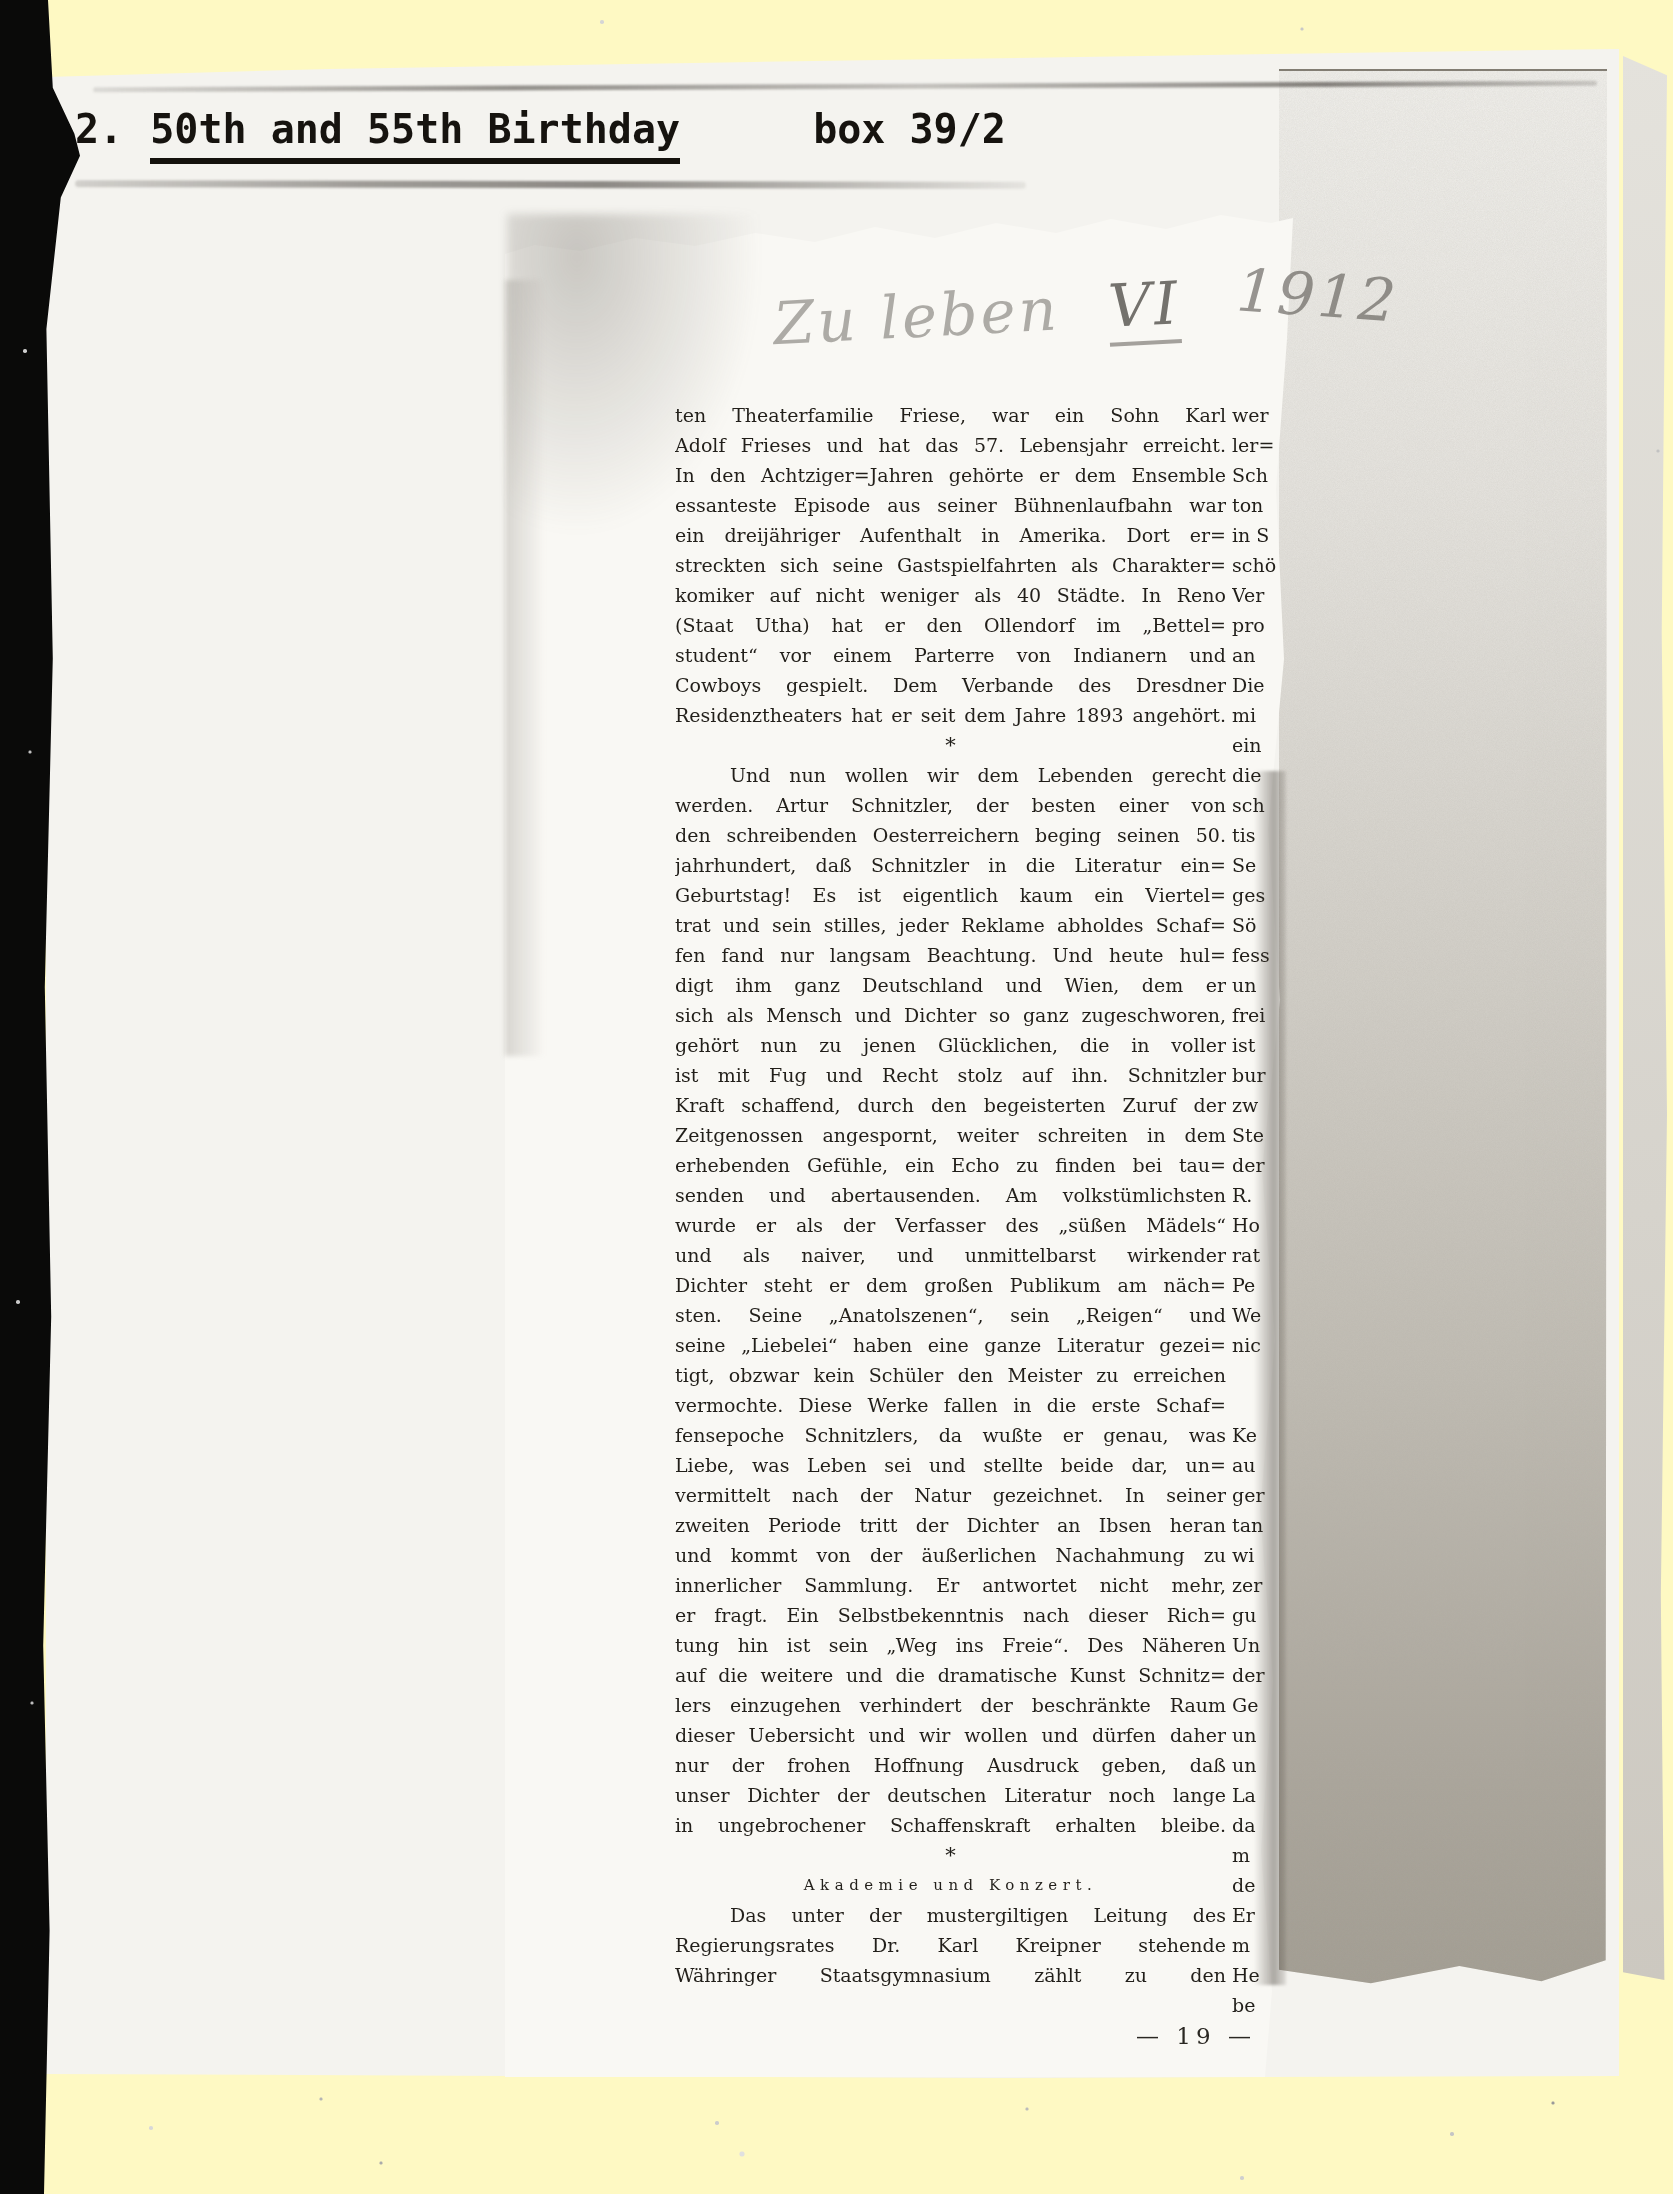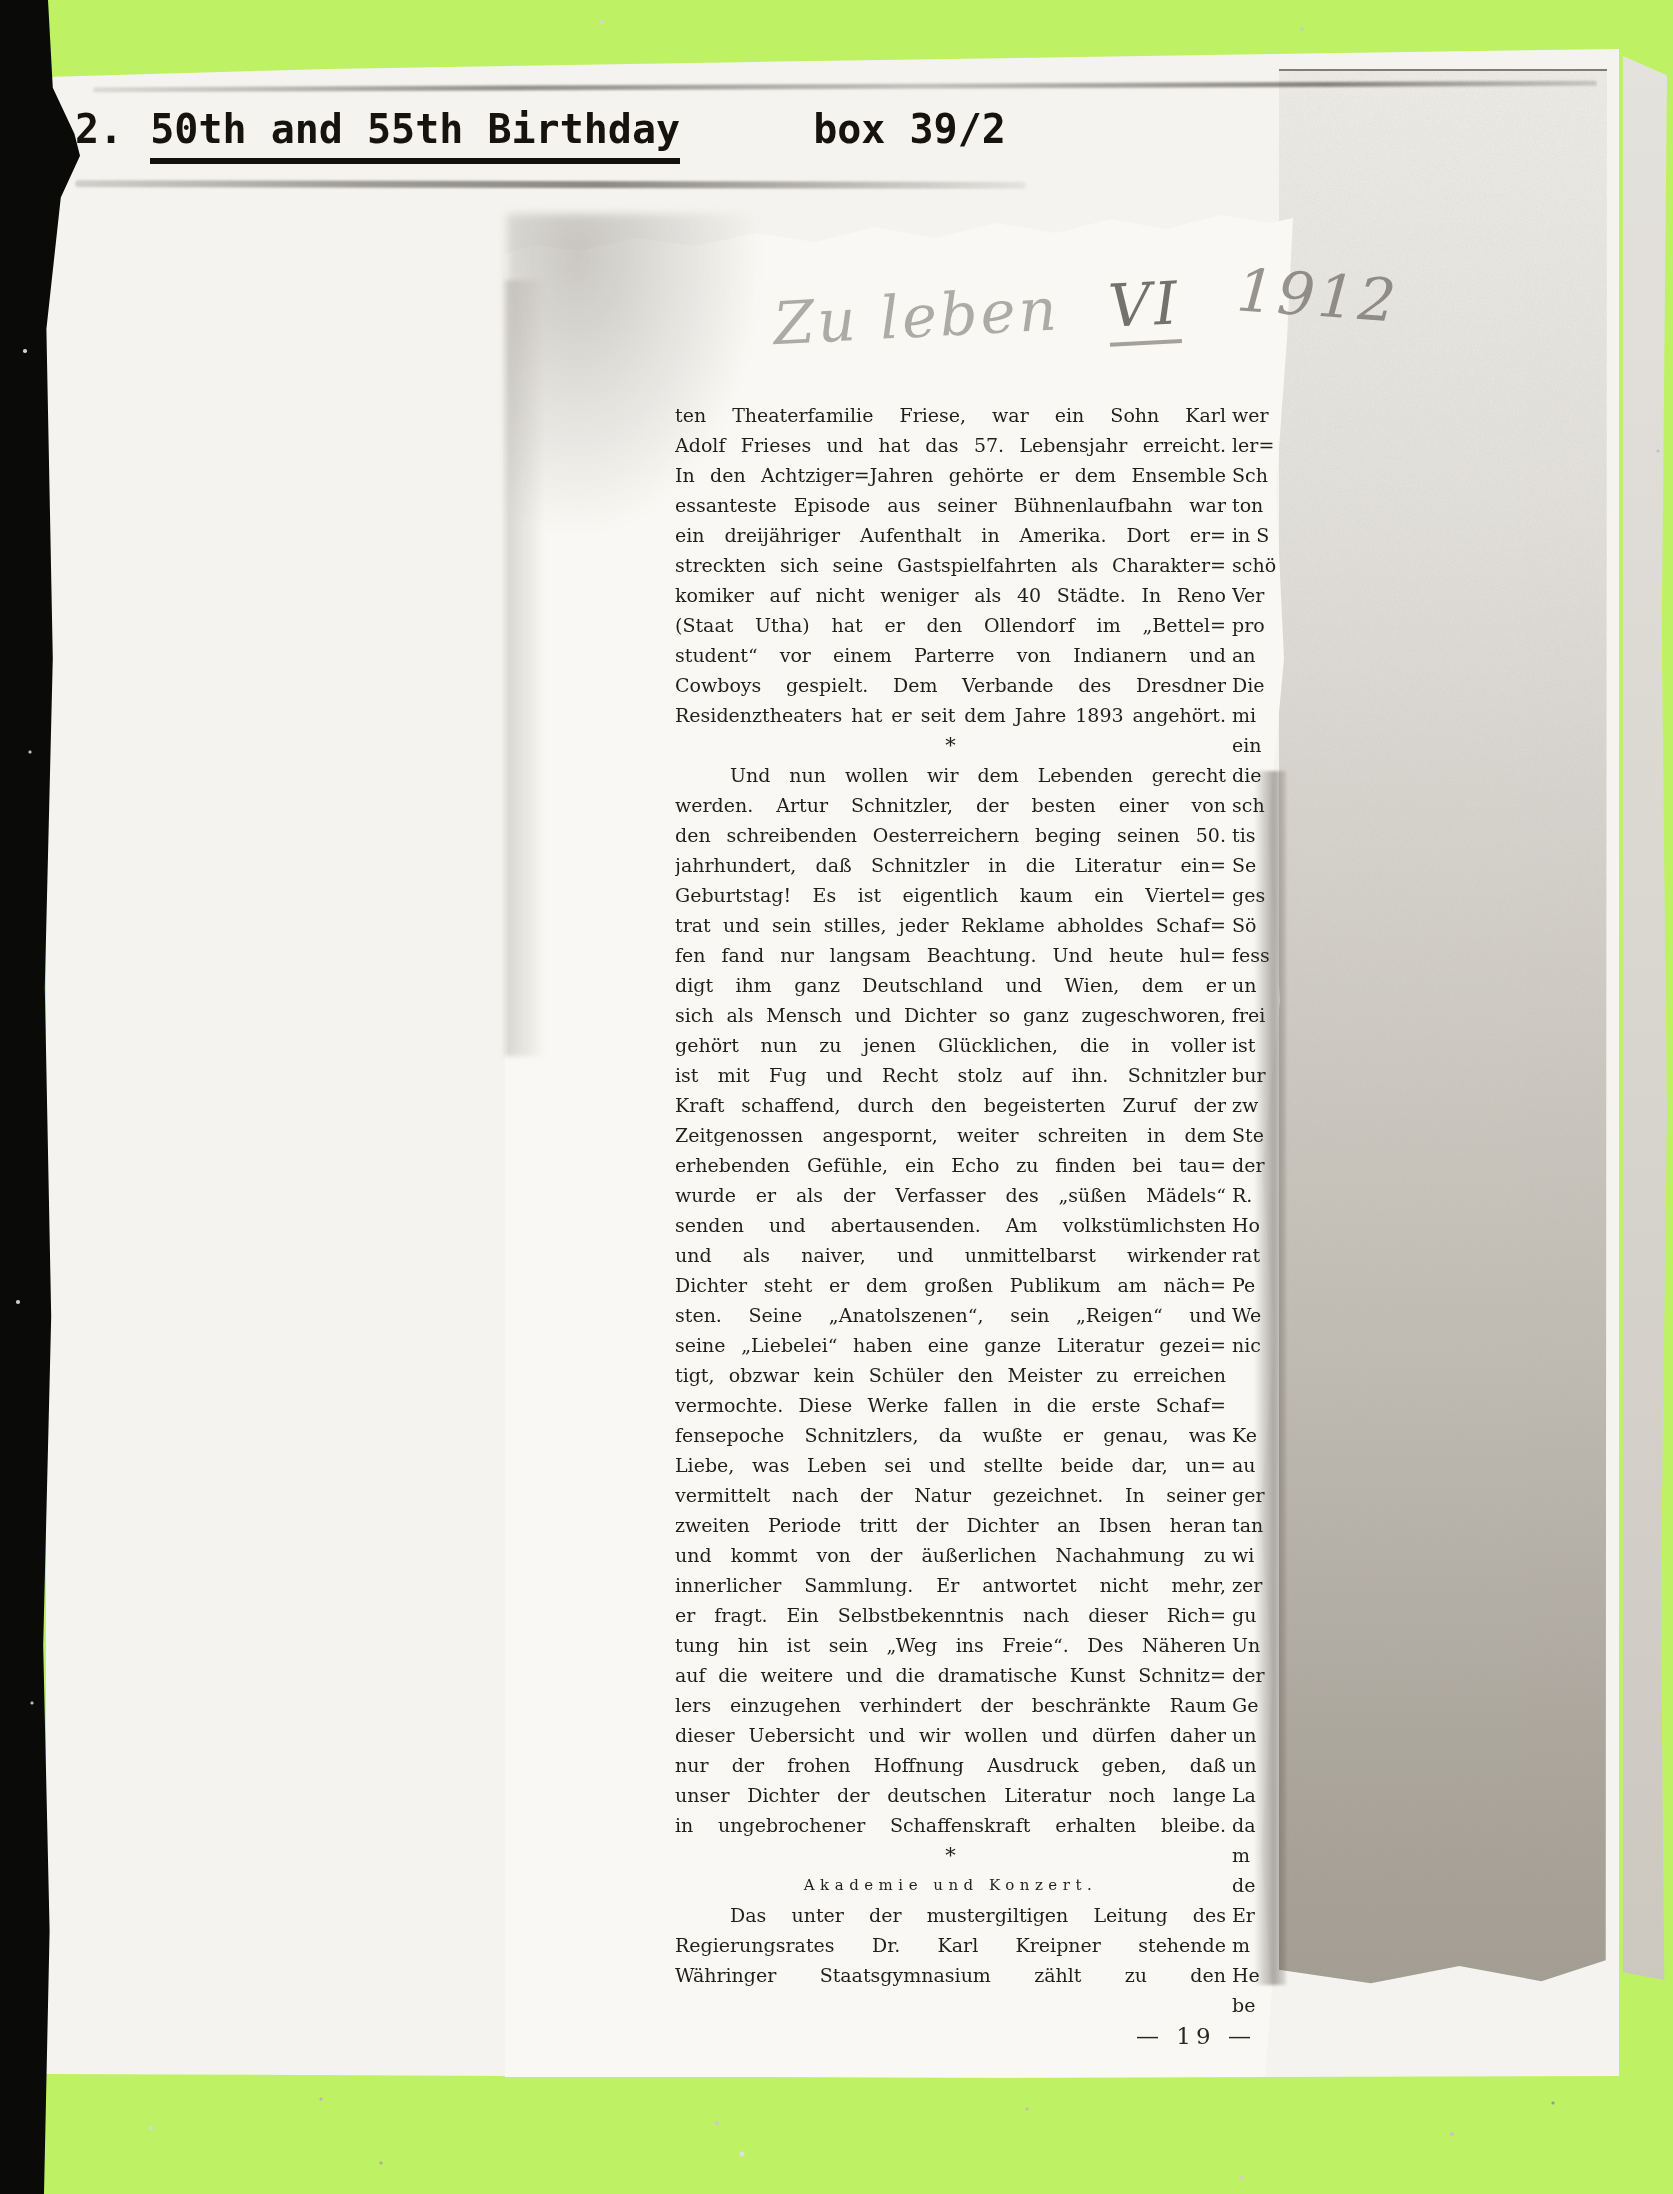--- a/index.html
+++ b/index.html
@@ -1,18 +1,18 @@
 <!DOCTYPE html>
 <html style="font-size:8px"><head>
 <meta charset="utf-8">
 <style>
   html,body{margin:0;padding:0;background:#000;}
   .scan{
     position:relative;width:1674px;height:2194px;overflow:hidden;
-    background:#bef264;
+    background:#fef9c3;
     font-family:"DejaVu Serif", serif;
   }
   
   .page{
     position:absolute;left:46px;top:49px;width:1573px;height:2029px;
     background:#f4f3ef;z-index:1;
     clip-path:polygon(0 28px,18% 20px,45% 13px,78% 5px,100% 0,100% 99.9%,60% 100%,0 99.8%);
   }
   
   .edge-strip{
@@ -183,22 +183,22 @@
       <div class="tl">Geburtstag! Es ist eigentlich kaum ein Viertel=</div>
       <div class="tl">trat und sein stilles, jeder Reklame abholdes Schaf=</div>
       <div class="tl">fen fand nur langsam Beachtung. Und heute hul=</div>
       <div class="tl">digt ihm ganz Deutschland und Wien, dem er</div>
       <div class="tl">sich als Mensch und Dichter so ganz zugeschworen,</div>
       <div class="tl">gehört nun zu jenen Glücklichen, die in voller</div>
       <div class="tl">ist mit Fug und Recht stolz auf ihn. Schnitzler</div>
       <div class="tl">Kraft schaffend, durch den begeisterten Zuruf der</div>
       <div class="tl">Zeitgenossen angespornt, weiter schreiten in dem</div>
       <div class="tl">erhebenden Gefühle, ein Echo zu finden bei tau=</div>
+      <div class="tl">senden und abertausenden. Am volkstümlichsten</div>
       <div class="tl">wurde er als der Verfasser des „süßen Mädels“</div>
-      <div class="tl">senden und abertausenden. Am volkstümlichsten</div>
       <div class="tl">und als naiver, und unmittelbarst wirkender</div>
       <div class="tl">Dichter steht er dem großen Publikum am näch=</div>
       <div class="tl">sten. Seine „Anatolszenen“, sein „Reigen“ und</div>
       <div class="tl">seine „Liebelei“ haben eine ganze Literatur gezei=</div>
       <div class="tl">tigt, obzwar kein Schüler den Meister zu erreichen</div>
       <div class="tl">vermochte. Diese Werke fallen in die erste Schaf=</div>
       <div class="tl">fensepoche Schnitzlers, da wußte er genau, was</div>
       <div class="tl">Liebe, was Leben sei und stellte beide dar, un=</div>
       <div class="tl">vermittelt nach der Natur gezeichnet. In seiner</div>
       <div class="tl">zweiten Periode tritt der Dichter an Ibsen heran</div>

